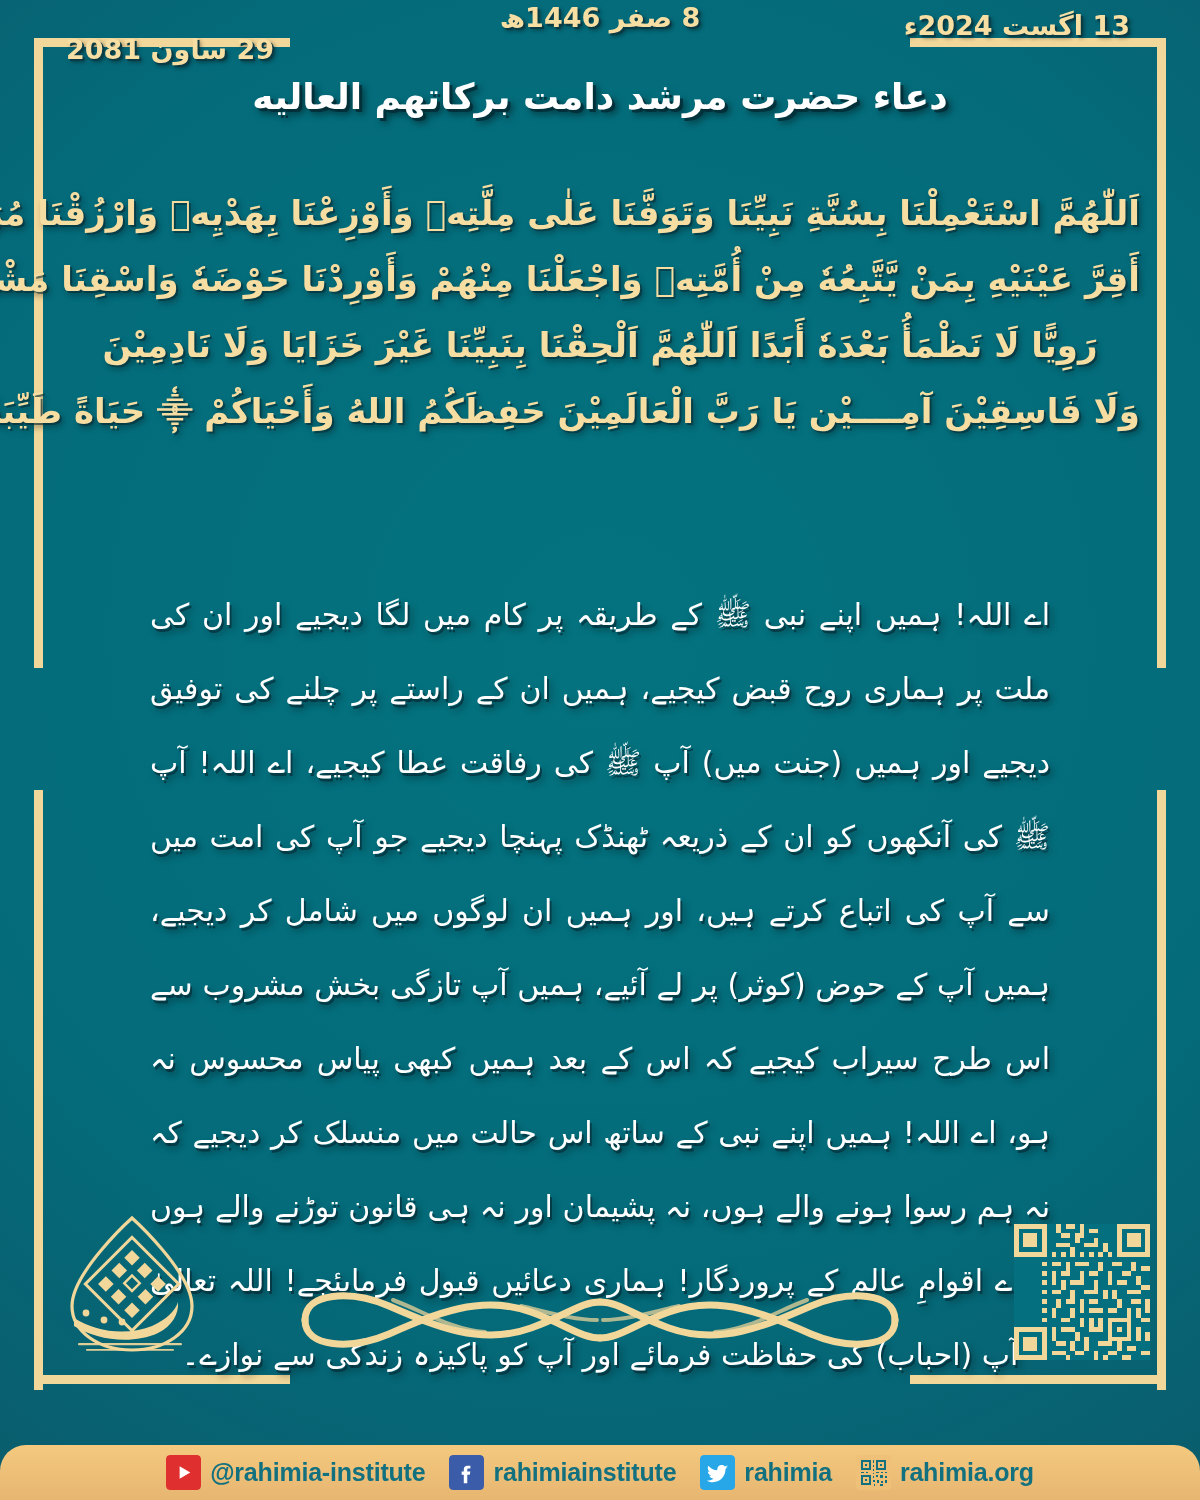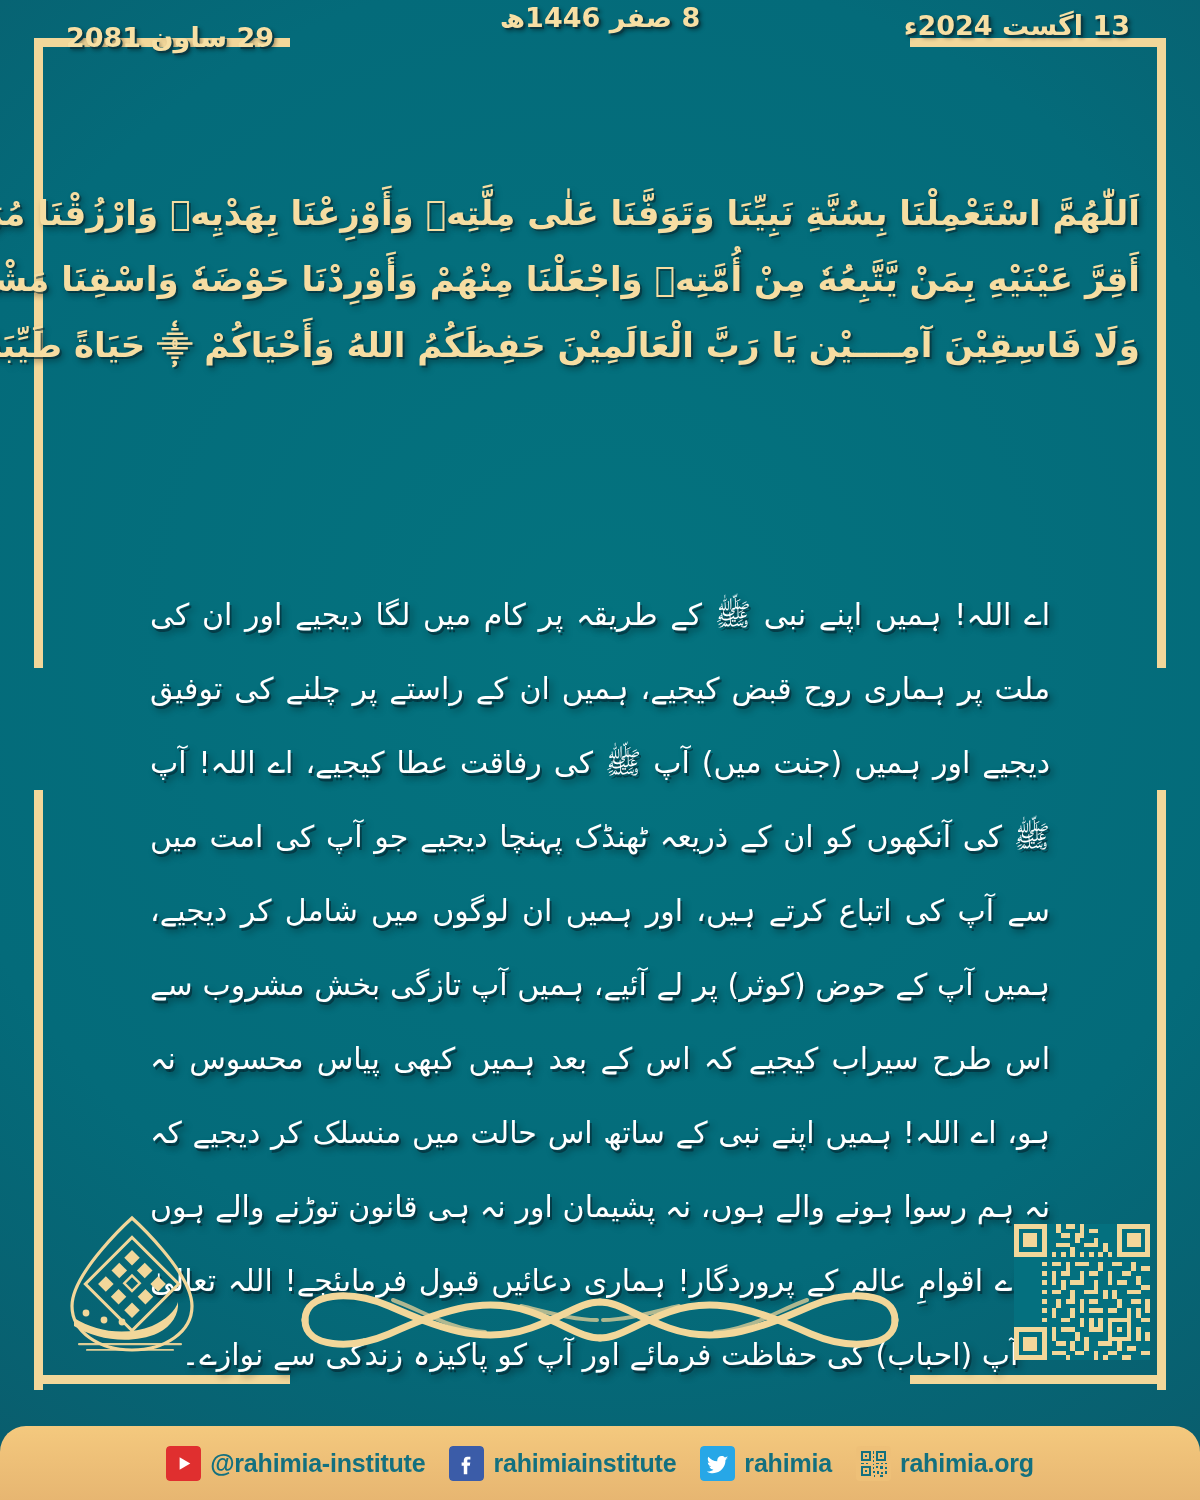--- a/index.html
+++ b/index.html
@@ -34,21 +34,21 @@
   .date {
     position:absolute;
     color:#f7dfa4;
     font-size:27px;
     font-weight:700;
     direction:rtl;
     white-space:nowrap;
     text-shadow: 2px 2px 0 #0a3a44, 3px 3px 4px rgba(0,0,0,.45);
     letter-spacing:.5px;
   }
-  .date-bikrami { left:66px;  top:22px; }
+  .date-bikrami { left:66px;  top:34px; }
   .date-gregorian { right:70px; top:10px; }
   .date-hijri   { left:50%; transform:translateX(-50%); top:2px; }
 
   .title {
     position:absolute;
     top:76px; left:0; right:0;
     text-align:center;
     color:#ffffff;
     font-size:36px;
     font-weight:700;
@@ -97,21 +97,21 @@
   .qr svg { width:100%; height:100%; display:block; }
 
   
   .ornament { position:absolute; left:50%; transform:translateX(-50%); bottom:138px; width:630px; height:86px; }
   .ornament svg { width:100%; height:100%; display:block; }
 
   
   .social-bar {
     position:absolute;
     left:0; right:0; bottom:0;
-    height:74px;
+    height:55px;
     background:linear-gradient(180deg,#f4c97e 0%,#eec078 45%,#e7b671 100%);
     border-top-left-radius:26px;
     border-top-right-radius:26px;
     display:flex;
     align-items:center;
     justify-content:center;
     gap:24px;
     padding:12px 24px;
   }
   .social-item {
@@ -143,24 +143,26 @@
   <div class="frame-seg fr-left-b"></div>
   <div class="frame-seg fr-right-a"></div>
   <div class="frame-seg fr-right-b"></div>
   <div class="frame-seg fr-bot-left"></div>
   <div class="frame-seg fr-bot-right"></div>
 
   <div class="date date-bikrami">29 ساون 2081</div>
   <div class="date date-hijri">8 صفر 1446ھ</div>
   <div class="date date-gregorian">13 اگست 2024ء</div>
 
+  <div class="title">دعاء حضرت مرشد دامت بركاتهم العالیه</div>
 
   <div class="arabic-block">
     <div class="arabic-line">اَللّٰهُمَّ اسْتَعْمِلْنَا بِسُنَّةِ نَبِيِّنَا وَتَوَفَّنَا عَلٰى مِلَّتِهٖ وَأَوْزِعْنَا بِهَدْيِهٖ وَارْزُقْنَا مُرَافَقَتَهٗ اَللّٰهُمَّ</div>
     <div class="arabic-line">أَقِرَّ عَيْنَيْهِ بِمَنْ يَّتَّبِعُهٗ مِنْ أُمَّتِهٖ وَاجْعَلْنَا مِنْهُمْ وَأَوْرِدْنَا حَوْضَهٗ وَاسْقِنَا مَشْرَبًا</div>
+    <div class="arabic-line">رَوِيًّا لَا نَظْمَأُ بَعْدَهٗ أَبَدًا اَللّٰهُمَّ اَلْحِقْنَا بِنَبِيِّنَا غَيْرَ خَزَايَا وَلَا نَادِمِيْنَ</div>
     <div class="arabic-line">وَلَا فَاسِقِيْنَ آمِــــيْن يَا رَبَّ الْعَالَمِيْنَ حَفِظَكُمُ اللهُ وَأَحْيَاكُمْ ⸎ حَيَاةً طَيِّبَةً</div>
   </div>
 
   <div class="urdu-block">اے اللہ! ہمیں اپنے نبی ﷺ کے طریقہ پر کام میں لگا دیجیے اور ان کی ملت پر ہماری روح قبض کیجیے، ہمیں ان کے راستے پر چلنے کی توفیق دیجیے اور ہمیں (جنت میں) آپ ﷺ کی رفاقت عطا کیجیے، اے اللہ! آپ ﷺ کی آنکھوں کو ان کے ذریعہ ٹھنڈک پہنچا دیجیے جو آپ کی امت میں سے آپ کی اتباع کرتے ہیں، اور ہمیں ان لوگوں میں شامل کر دیجیے، ہمیں آپ کے حوض (کوثر) پر لے آئیے، ہمیں آپ تازگی بخش مشروب سے اس طرح سیراب کیجیے کہ اس کے بعد ہمیں کبھی پیاس محسوس نہ ہو، اے اللہ! ہمیں اپنے نبی کے ساتھ اس حالت میں منسلک کر دیجیے کہ نہ ہم رسوا ہونے والے ہوں، نہ پشیمان اور نہ ہی قانون توڑنے والے ہوں ۔ اے اقوامِ عالم کے پروردگار! ہماری دعائیں قبول فرمایئجے! اللہ تعالیٰ آپ (احباب) کی حفاظت فرمائے اور آپ کو پاکیزہ زندگی سے نوازے۔</div>
 
   <div class="logo">
     <svg viewBox="0 0 160 158" xmlns="http://www.w3.org/2000/svg">
       <g fill="none" stroke="#f2d79a" stroke-width="3.2">
         <path d="M80 8 C 80 8, 140 62, 140 96 C 140 122, 113 140, 80 140 C 47 140, 20 122, 20 96 C 20 62, 80 8, 80 8 Z"></path>
       </g>

